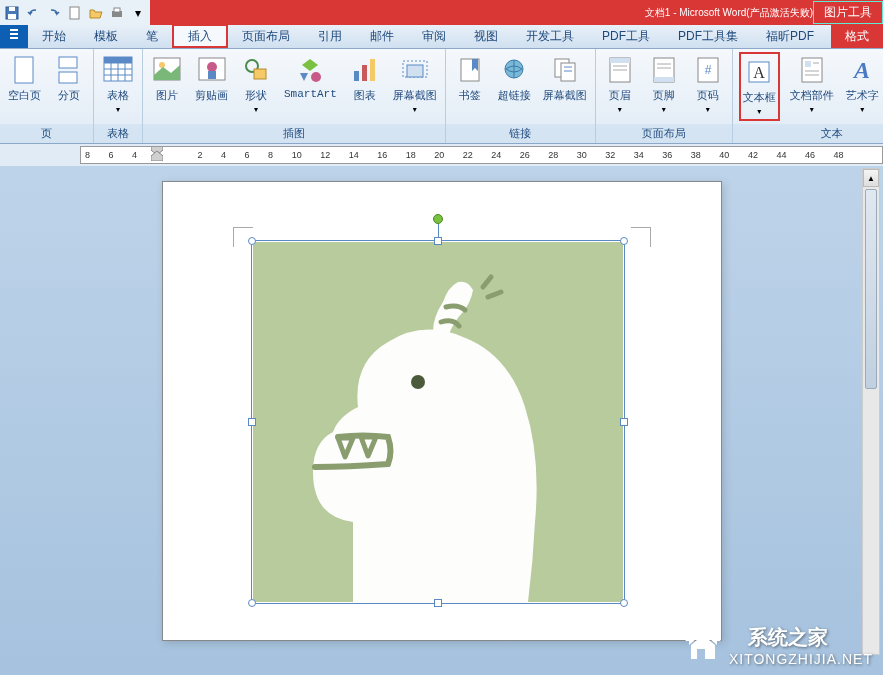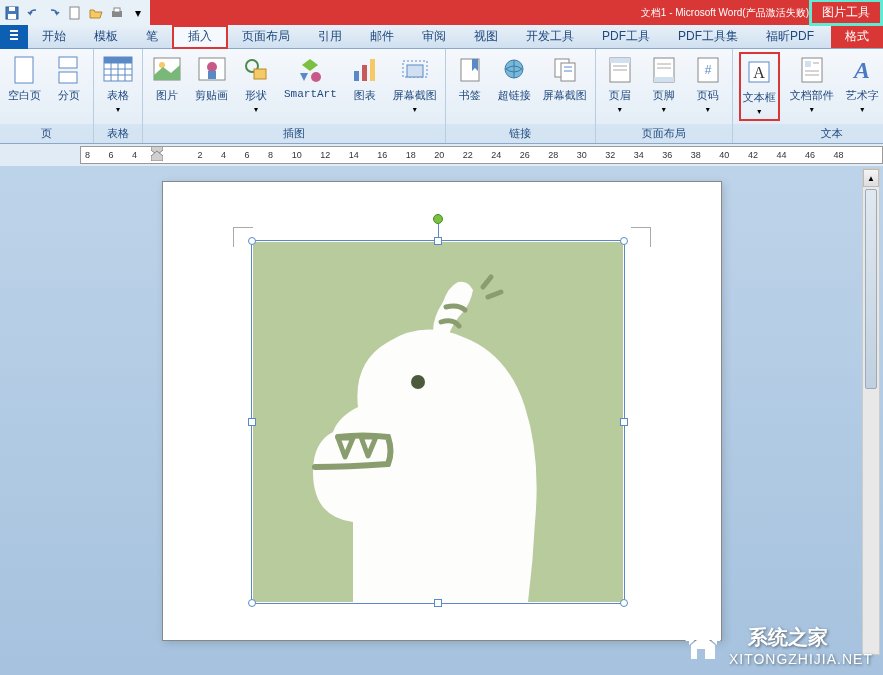--- a/index.html
+++ b/index.html
@@ -3,24 +3,24 @@
   <meta charset="utf-8">
   <style>
     * { margin: 0; padding: 0; box-sizing: border-box; }
     body { font-family: "Microsoft YaHei", SimSun, sans-serif; font-size: 12px; background: linear-gradient(to bottom, #c5d9ed, #a6c2de); width: 883px; height: 675px; overflow: hidden; }
     
     
     .title-bar { height: 25px; background: #d93636; display: flex; align-items: center; position: relative; }
     .qat { display: flex; align-items: center; gap: 5px; padding: 0 4px; background: #e8f0f8; height: 25px; margin-right: 2px; }
     .qat-icon { width: 16px; height: 16px; display: flex; align-items: center; justify-content: center; cursor: pointer; }
     .title-text { flex: 1; text-align: right; color: #fff; font-size: 10px; }
-    .context-tab { background: #d93636; color: #fff; padding: 2px 10px; margin-left: auto; border: 3px solid #5eead4; }
-    
-    
-    .tabs { height: 24px; background: linear-gradient(to bottom, #e8f0f8, #d0e0f0); display: flex; align-items: center; border-bottom: 1px solid #8ca8c8; }
+    .context-tab { background: #d93636; color: #fff; padding: 2px 10px; margin-left: auto; border: 1px solid #5eead4; }
+    
+    
+    .tabs { height: 24px; background: linear-gradient(to bottom, #e8f0f8, #d0e0f0); display: flex; align-items: flex-end; border-bottom: 1px solid #8ca8c8; }
     .file-tab { background: #0d5fb3; color: #fff; padding: 3px 8px; height: 24px; }
     .tab { padding: 3px 14px; color: #1f497d; cursor: pointer; height: 24px; display: flex; align-items: center; }
     .tab.active { background: #f5f8fc; border: 1px solid #8ca8c8; border-bottom: none; }
     .tab.highlighted { border: 2px solid #d93636; }
     .context-tab2 { background: #d93636; color: #fff; padding: 3px 14px; margin-left: auto; }
     
     
     .ribbon { height: 95px; background: linear-gradient(to bottom, #f5f8fc, #e0ebf5); display: flex; border-bottom: 1px solid #8ca8c8; }
     .group { border-right: 1px solid #b8cde0; display: flex; flex-direction: column; }
     .group-content { flex: 1; display: flex; padding: 3px 6px; gap: 8px; }

